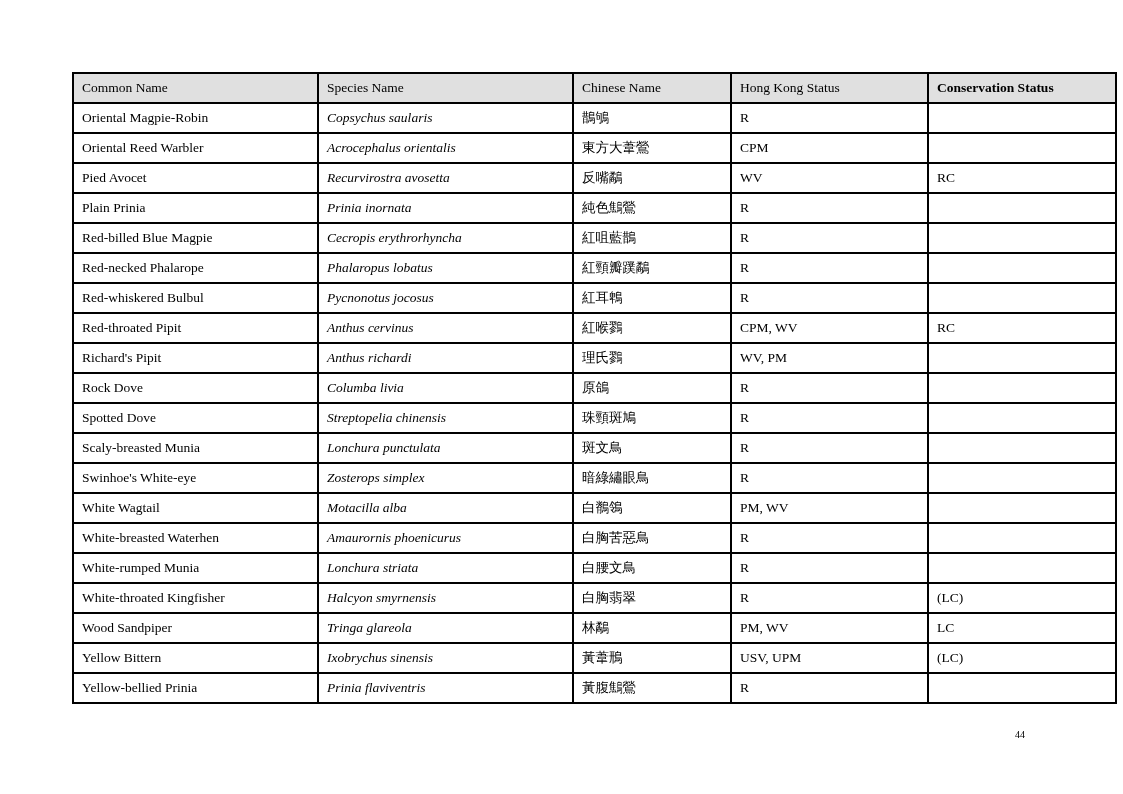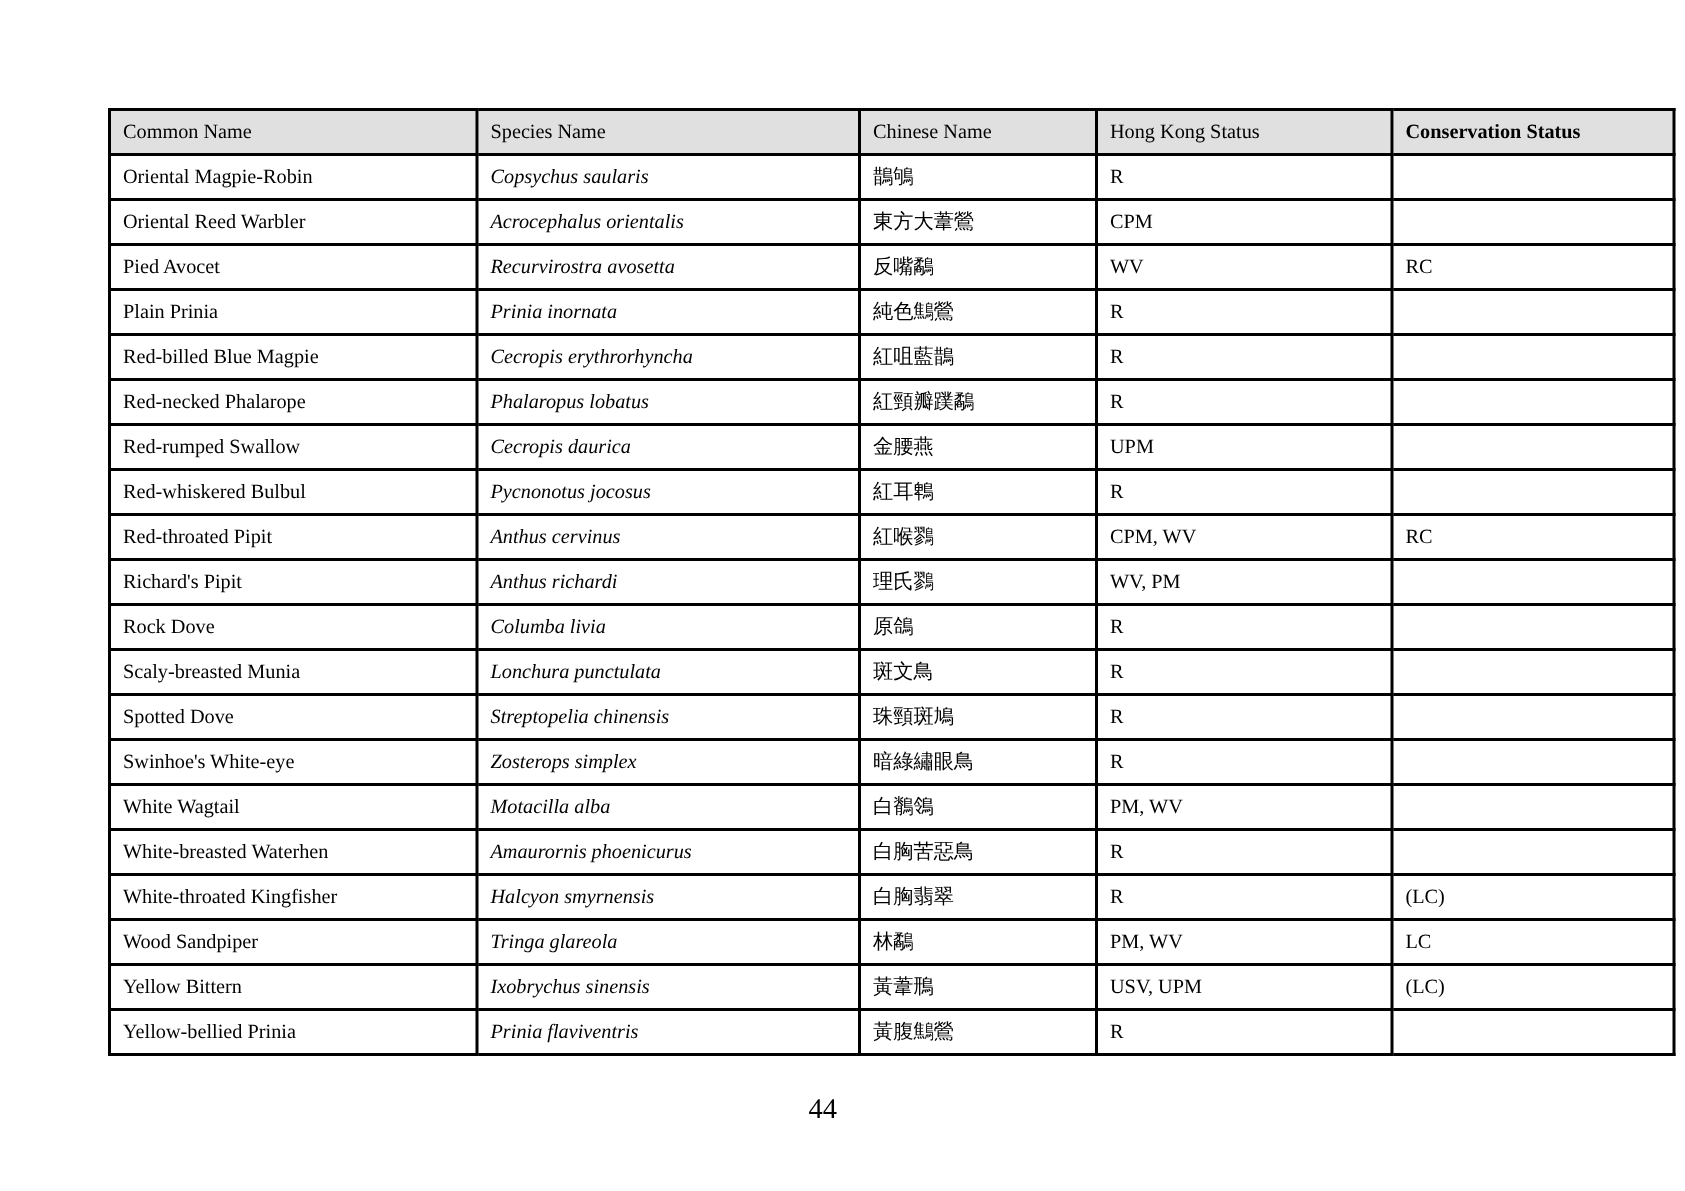--- a/index.html
+++ b/index.html
@@ -40,22 +40,22 @@
     background: #e0e0e0;
   }
   .species-table td.italic {
     font-style: italic;
   }
   .page-number {
     position: absolute;
     top: 729px;
     left: 72px;
     width: 953px;
-    text-align: center;
-    font-size: 19px;
+    text-align: right;
+    font-size: 10px;
   }
 </style>
 </head>
 <body>
 
 <div class="page">
 
   <table class="species-table">
     <thead>
       <tr id="header-row">
@@ -103,27 +103,20 @@
           <td></td>
         </tr>
         <tr>
           <td>Red-necked Phalarope</td>
           <td class="italic">Phalaropus lobatus</td>
           <td>紅頸瓣蹼鷸</td>
           <td>R</td>
           <td></td>
         </tr>
         <tr>
-          <td>Red-rumped Swallow</td>
-          <td class="italic">Cecropis daurica</td>
-          <td>金腰燕</td>
-          <td>UPM</td>
-          <td></td>
-        </tr>
-        <tr>
           <td>Red-whiskered Bulbul</td>
           <td class="italic">Pycnonotus jocosus</td>
           <td>紅耳鵯</td>
           <td>R</td>
           <td></td>
         </tr>
         <tr>
           <td>Red-throated Pipit</td>
           <td class="italic">Anthus cervinus</td>
           <td>紅喉鷚</td>
@@ -138,30 +131,30 @@
           <td></td>
         </tr>
         <tr>
           <td>Rock Dove</td>
           <td class="italic">Columba livia</td>
           <td>原鴿</td>
           <td>R</td>
           <td></td>
         </tr>
         <tr>
+          <td>Spotted Dove</td>
+          <td class="italic">Streptopelia chinensis</td>
+          <td>珠頸斑鳩</td>
+          <td>R</td>
+          <td></td>
+        </tr>
+        <tr>
           <td>Scaly-breasted Munia</td>
           <td class="italic">Lonchura punctulata</td>
           <td>斑文鳥</td>
-          <td>R</td>
-          <td></td>
-        </tr>
-        <tr>
-          <td>Spotted Dove</td>
-          <td class="italic">Streptopelia chinensis</td>
-          <td>珠頸斑鳩</td>
           <td>R</td>
           <td></td>
         </tr>
         <tr>
           <td>Swinhoe's White-eye</td>
           <td class="italic">Zosterops simplex</td>
           <td>暗綠繡眼鳥</td>
           <td>R</td>
           <td></td>
         </tr>
@@ -169,20 +162,27 @@
           <td>White Wagtail</td>
           <td class="italic">Motacilla alba</td>
           <td>白鶺鴒</td>
           <td>PM, WV</td>
           <td></td>
         </tr>
         <tr>
           <td>White-breasted Waterhen</td>
           <td class="italic">Amaurornis phoenicurus</td>
           <td>白胸苦惡鳥</td>
+          <td>R</td>
+          <td></td>
+        </tr>
+        <tr>
+          <td>White-rumped Munia</td>
+          <td class="italic">Lonchura striata</td>
+          <td>白腰文鳥</td>
           <td>R</td>
           <td></td>
         </tr>
         <tr>
           <td>White-throated Kingfisher</td>
           <td class="italic">Halcyon smyrnensis</td>
           <td>白胸翡翠</td>
           <td>R</td>
           <td>(LC)</td>
         </tr>

